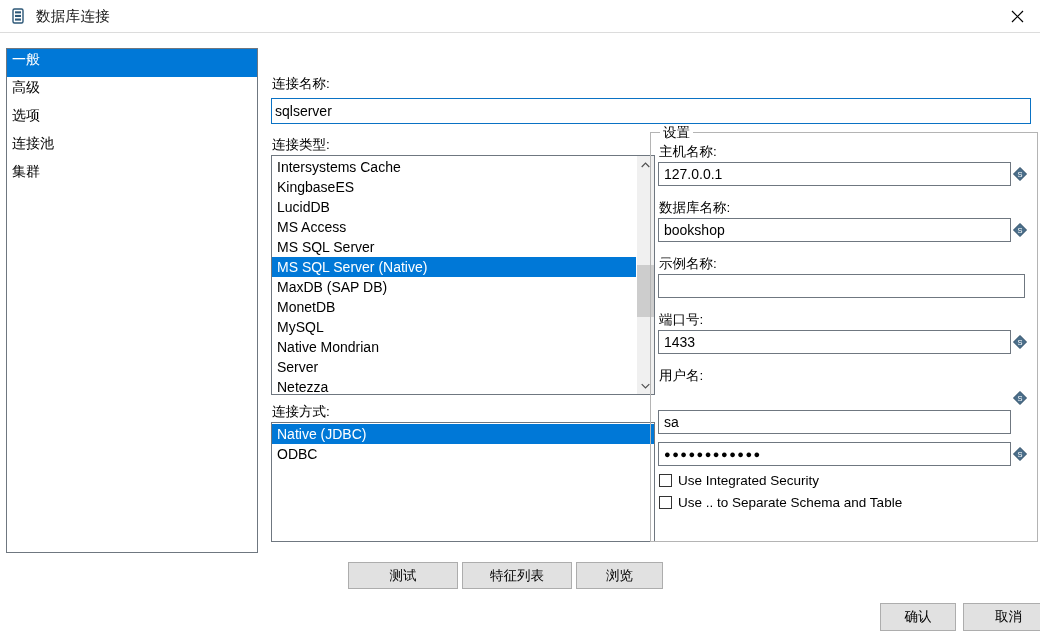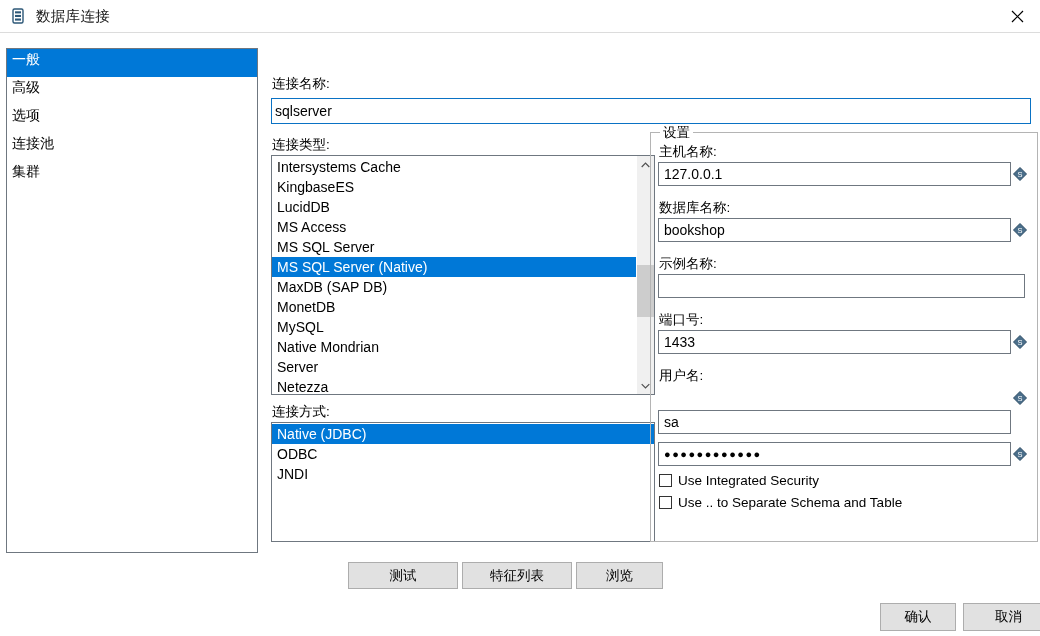--- a/index.html
+++ b/index.html
@@ -316,21 +316,20 @@
             <path d="M0.7 1.2 L4.5 5 L8.3 1.2" stroke="#505050" stroke-width="1.2" fill="none"></path>
           </svg>
       </div>
     </div>
   </div>
 
   <div class="field-label mode-label">连接方式:</div>
   <div class="mode-list">
     <div class="list-row selected"><span>Native (JDBC)</span></div>
     <div class="list-row"><span>ODBC</span></div>
-    <div class="list-row"><span>JNDI</span></div>
   </div>
 
   <div class="settings-group">
     <div class="group-title">设置</div>
 
     <div class="g-label" style="top:10px;">主机名称:</div>
     <input class="g-input with-icon" style="top: 29px;" type="text" value="127.0.0.1">
     <span class="pick-icon" style="top:33px;">
       <svg width="16" height="16" viewBox="0 0 16 16">
         <path d="M8 1.5 L14.5 8 L8 14.5 L1.5 8 Z" fill="#4a6e8a" stroke="#2f4e66" stroke-width="1"></path>

